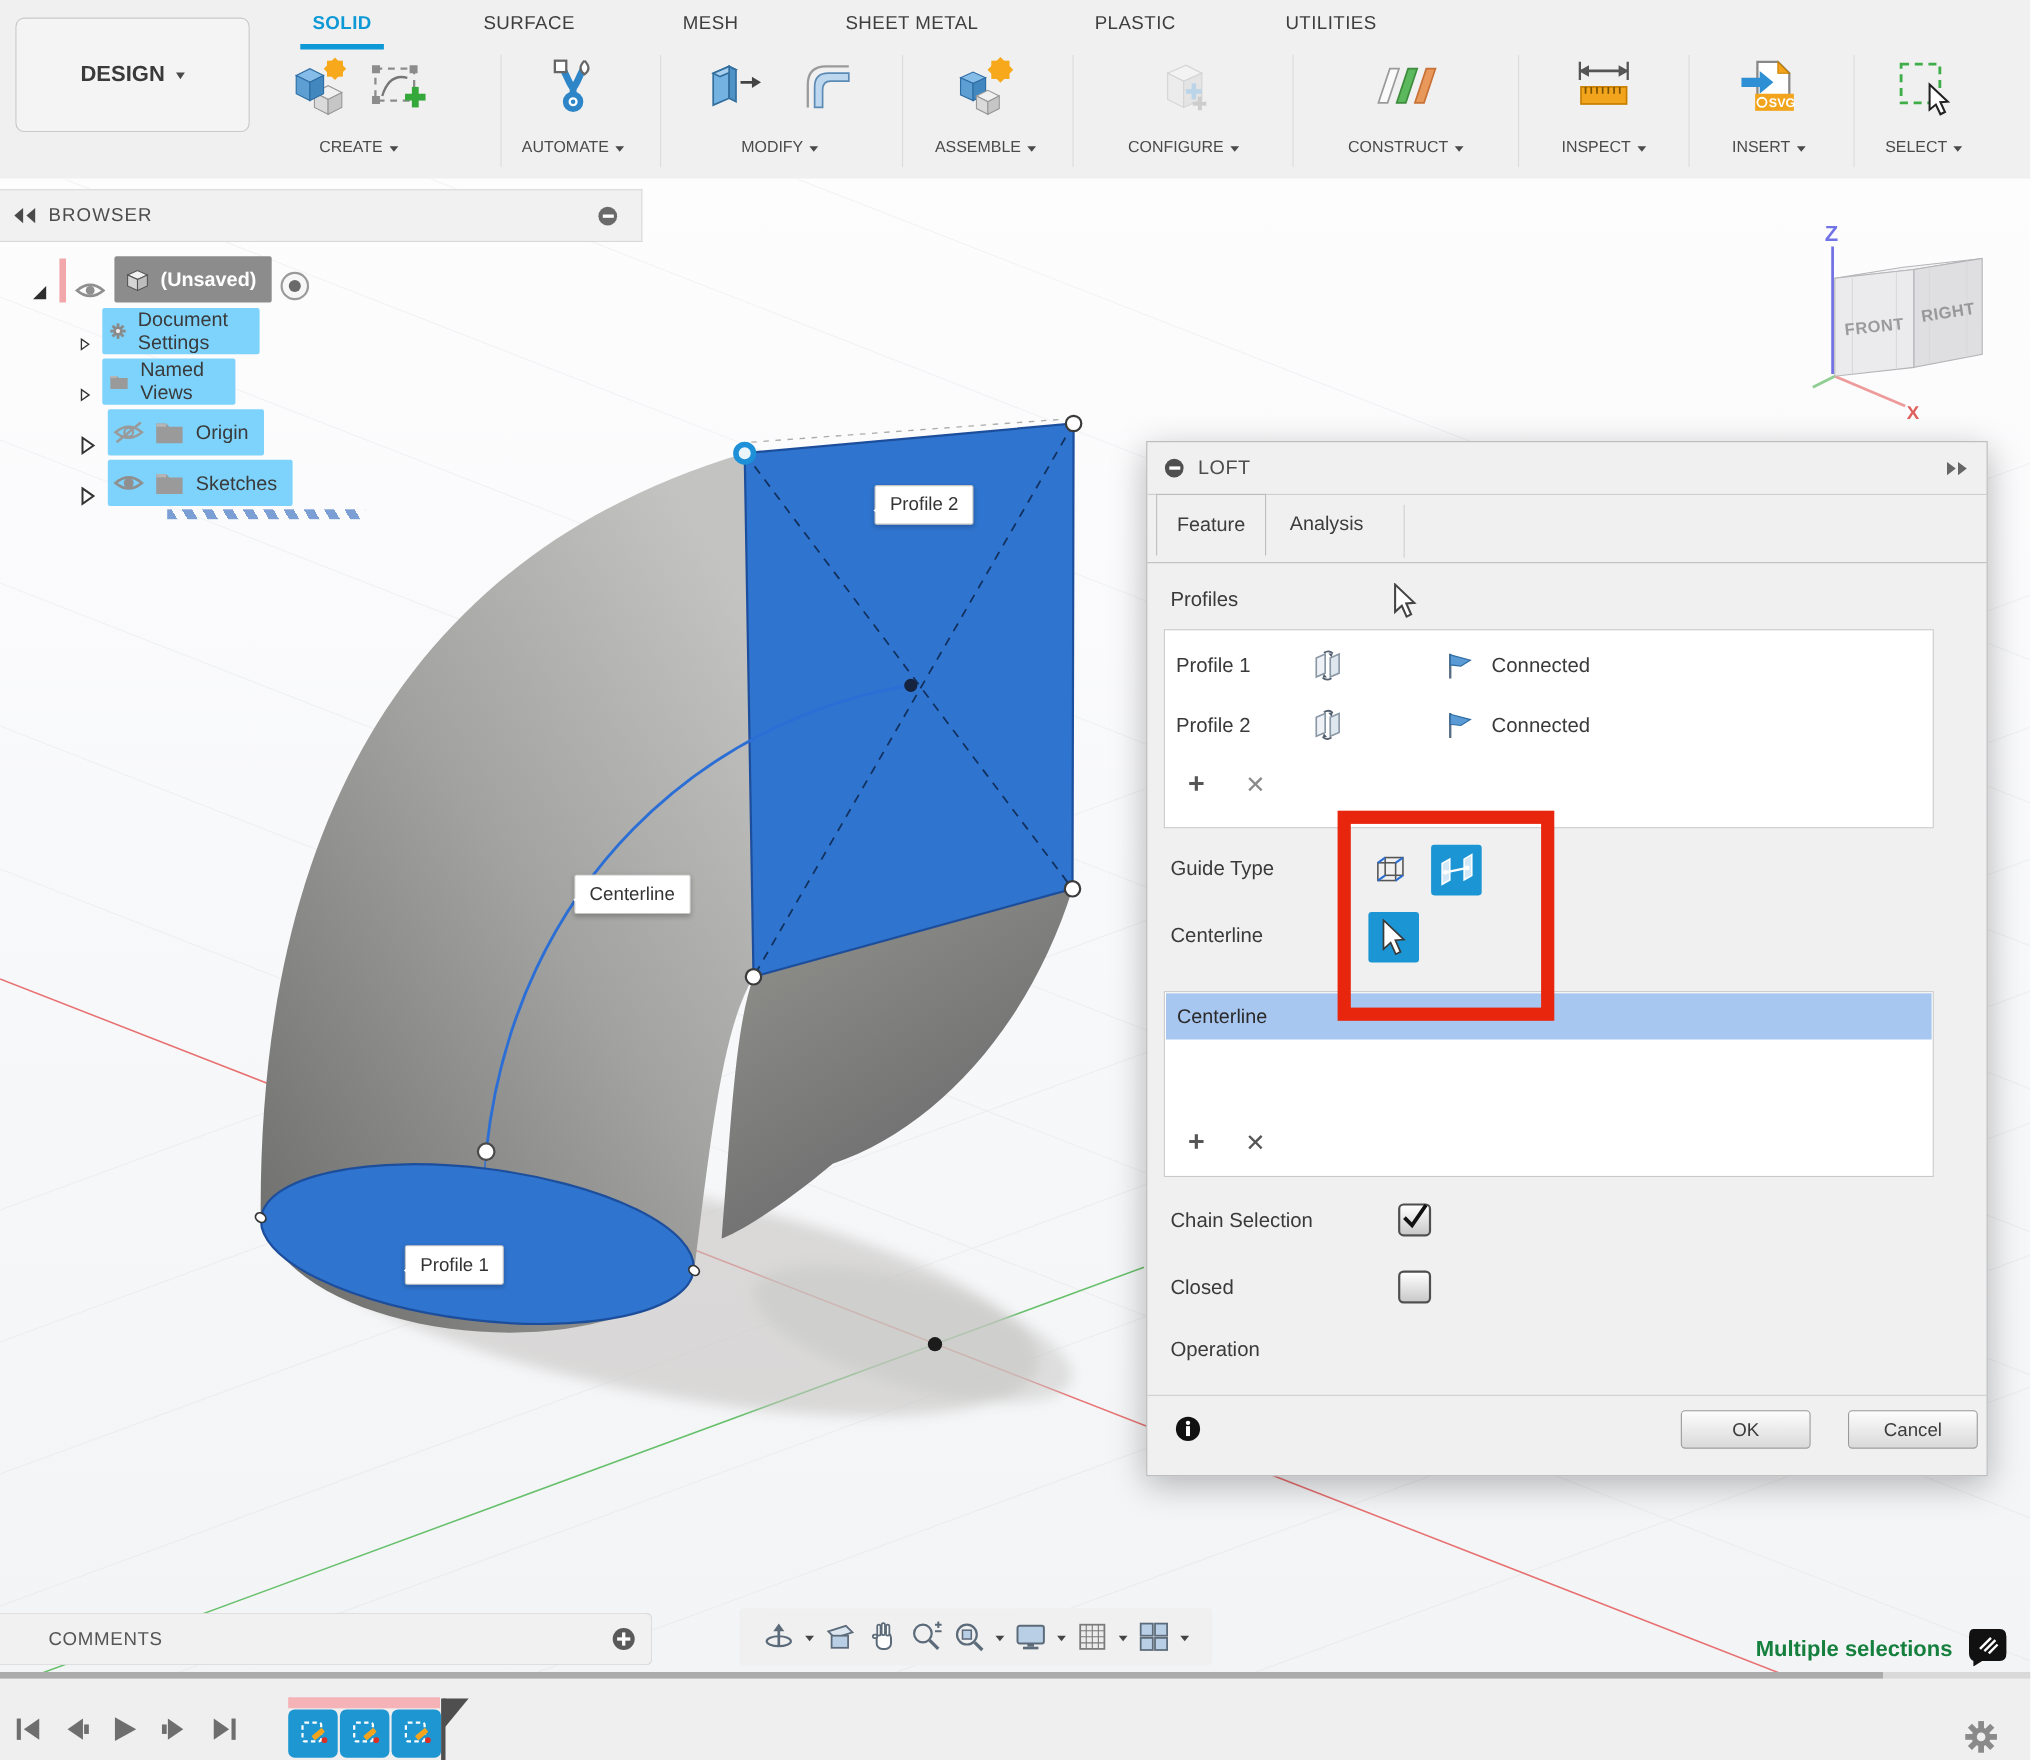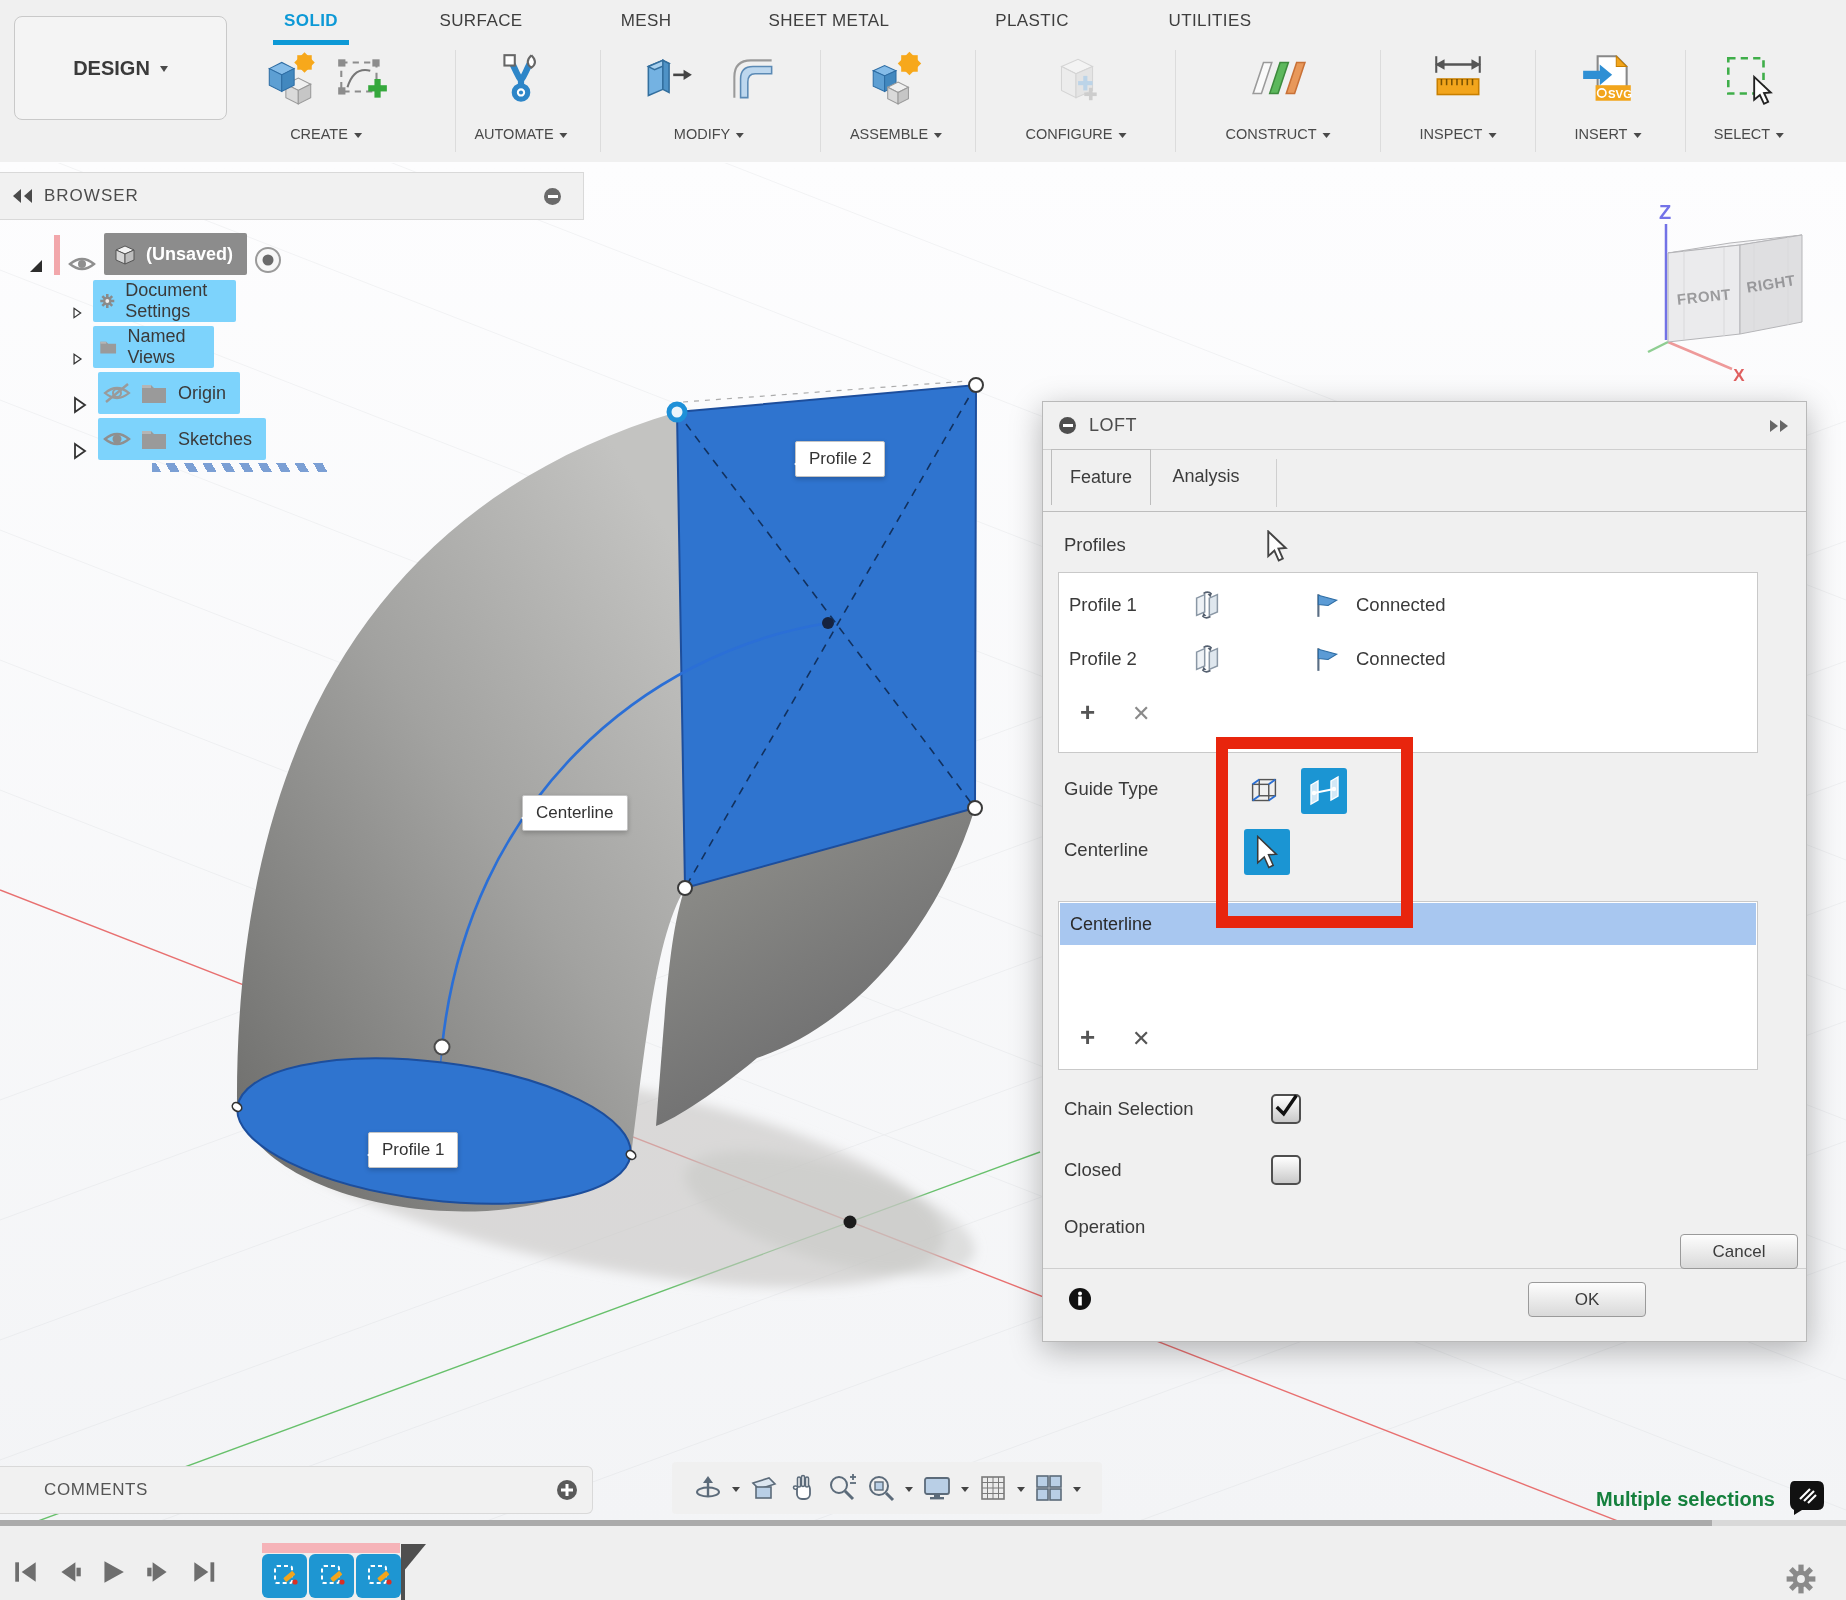--- a/index.html
+++ b/index.html
@@ -552,21 +552,21 @@
     <div class="rowlabel" style="top:814px">Operation</div>
 
     <div style="position:absolute;left:0;top:866px;width:100%;height:1px;background:#cfcfcf"></div>
 
     <svg width="24" height="24" viewBox="0 0 24 24" style="position:absolute;left:25px;top:885px">
       <circle cx="12" cy="12" r="11" fill="#111"></circle>
         <circle cx="12" cy="6.5" r="2" fill="#fff"></circle>
         <rect x="10.2" y="9.5" width="3.6" height="9" fill="#fff"></rect>
     </svg>
     <div class="pushbtn" style="left:485px;top:880px">OK</div>
-    <div class="pushbtn" style="left:637px;top:832px">Cancel</div>
+    <div class="pushbtn" style="left:637px;top:880px">Cancel</div>
   </div>
 
   <div class="cbar">
     <span style="margin-left:44px">COMMENTS</span>
     <svg width="22" height="22" viewBox="0 0 22 22" style="margin-left:auto;margin-right:14px">
       <circle cx="11" cy="11" r="10" fill="#5a5a5a"></circle>
         <rect x="5" y="9.5" width="12" height="3" fill="#fff"></rect>
         <rect x="9.5" y="5" width="3" height="12" fill="#fff"></rect>
     </svg>
   </div>

